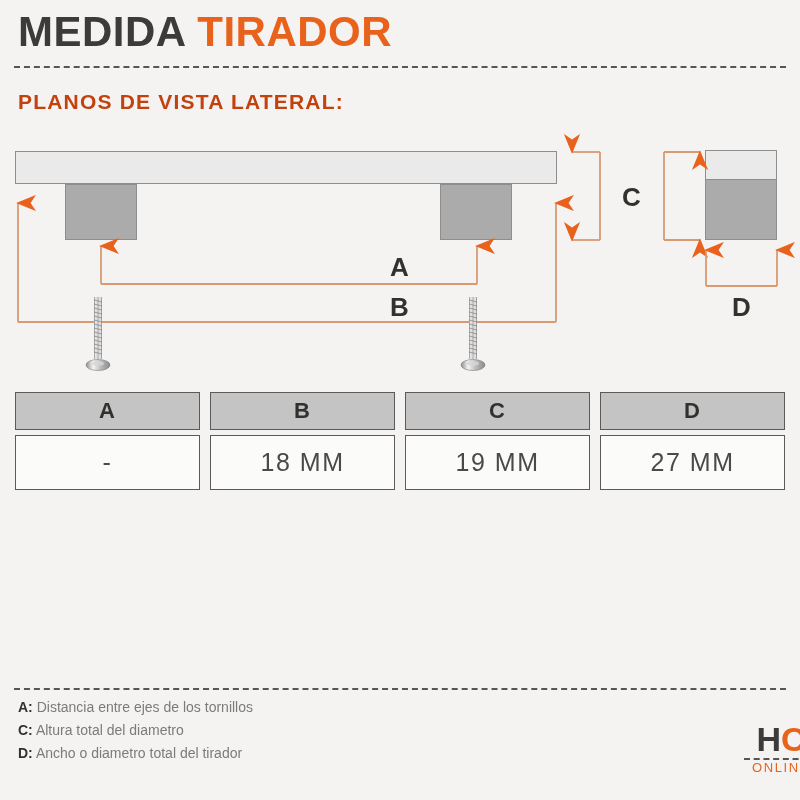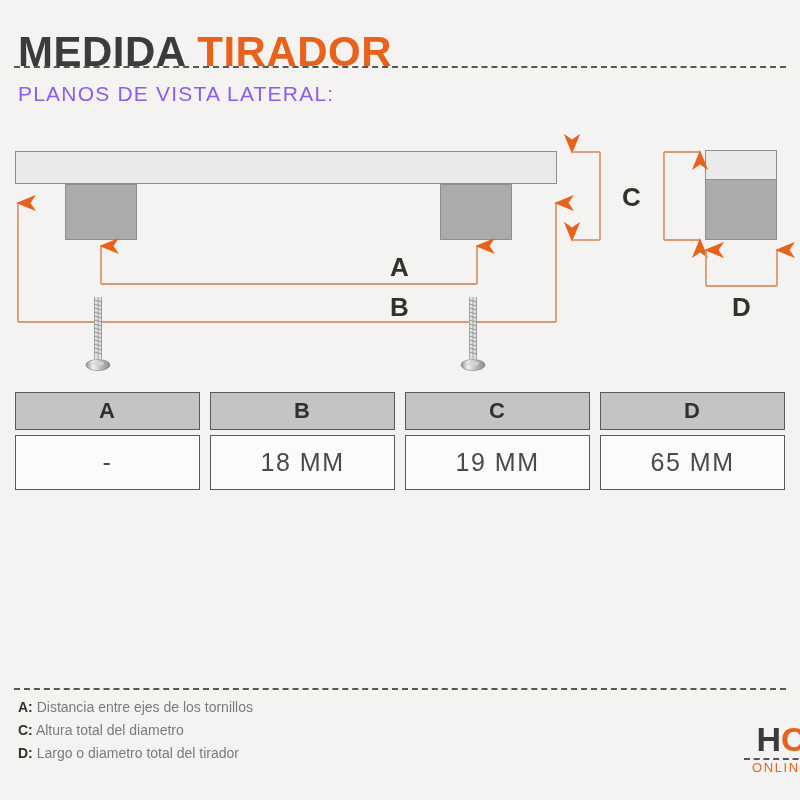--- a/index.html
+++ b/index.html
@@ -21,43 +21,42 @@
   
   .title {
     position: absolute;
     left: 18px;
     top: 8px;
     font-size: 42px;
     font-weight: bold;
     letter-spacing: 0.5px;
     line-height: 48px;
     white-space: nowrap;
-    margin-top: 20px;
   }
   .title .t-dark { color: #3b3b3b; }
   .title .t-accent { color: #e8621c; }
 
   .rule {
     position: absolute;
     left: 14px;
     right: 14px;
     height: 0;
     border-top: 2px dashed #57564f;
   }
   .rule-top { top: 66px; }
   .rule-bottom { top: 688px; }
 
   .subtitle {
     position: absolute;
     left: 18px;
-    top: 82px;
+    top: 90px;
     font-size: 21px;
     letter-spacing: 1.2px;
-    color: #8b5cf6;
-    font-weight: 400;
+    color: #c2410c;
+    font-weight: 700;
     white-space: nowrap;
   }
 
   
   .drawing { position: absolute; left: 0; top: 0; width: 800px; height: 390px; }
 
   .bar {
     position: absolute;
     left: 15px;
     top: 151px;
@@ -325,38 +324,38 @@
     <div class="col">
       <div class="th">B</div>
       <div class="td">18 MM</div>
     </div>
     <div class="col">
       <div class="th">C</div>
       <div class="td">19 MM</div>
     </div>
     <div class="col">
       <div class="th">D</div>
-      <div class="td">65 MM</div>
+      <div class="td">27 MM</div>
     </div>
   </div>
 
   <div class="rule rule-bottom"></div>
 
   <div class="legend">
     <div class="legend-row">
       <span class="key">A:</span>
       <span>Distancia entre ejes de los tornillos</span>
     </div>
     <div class="legend-row">
       <span class="key">C:</span>
       <span>Altura total del diametro</span>
     </div>
     <div class="legend-row">
       <span class="key">D:</span>
-      <span>Largo o diametro total del tirador</span>
+      <span>Ancho o diametro total del tirador</span>
     </div>
   </div>
 
   <div class="logo">
     <div class="logo-main">
       <span class="logo-h">H</span><span class="logo-c">C</span>
     </div>
     <div class="logo-divider"></div>
     <div class="logo-sub">ONLINE</div>
   </div>

